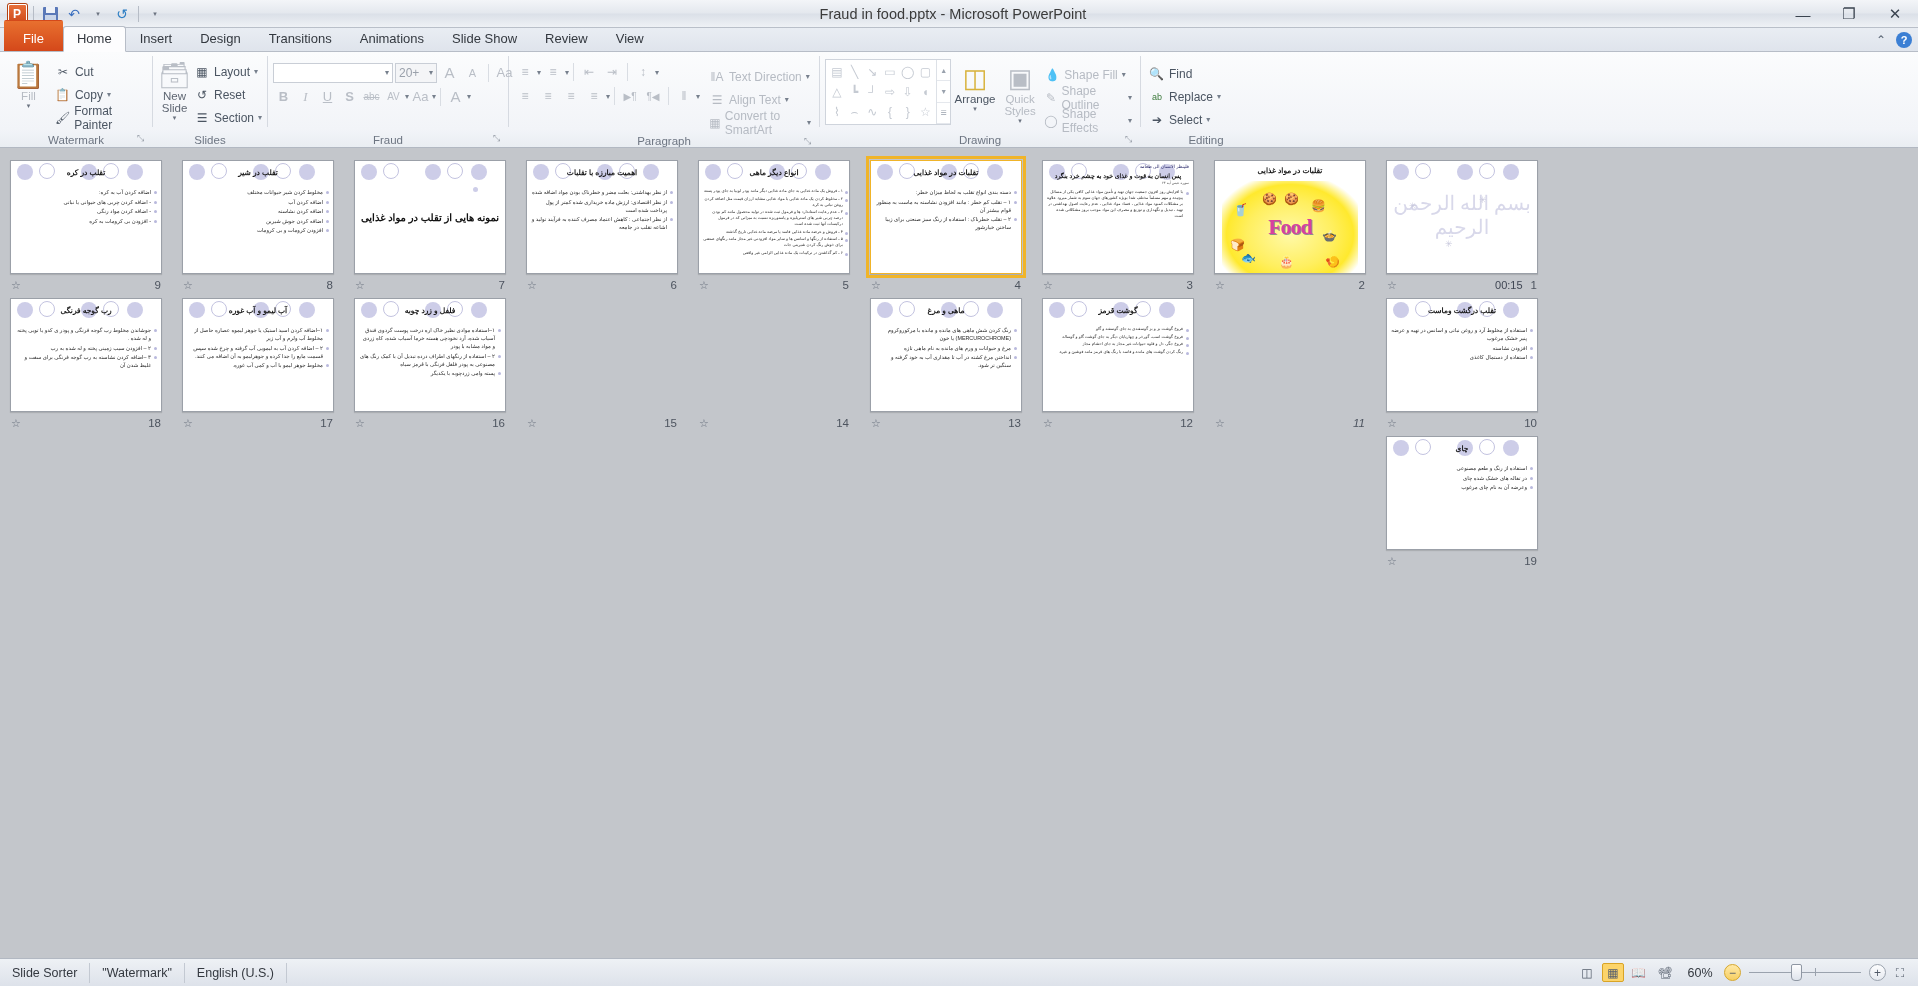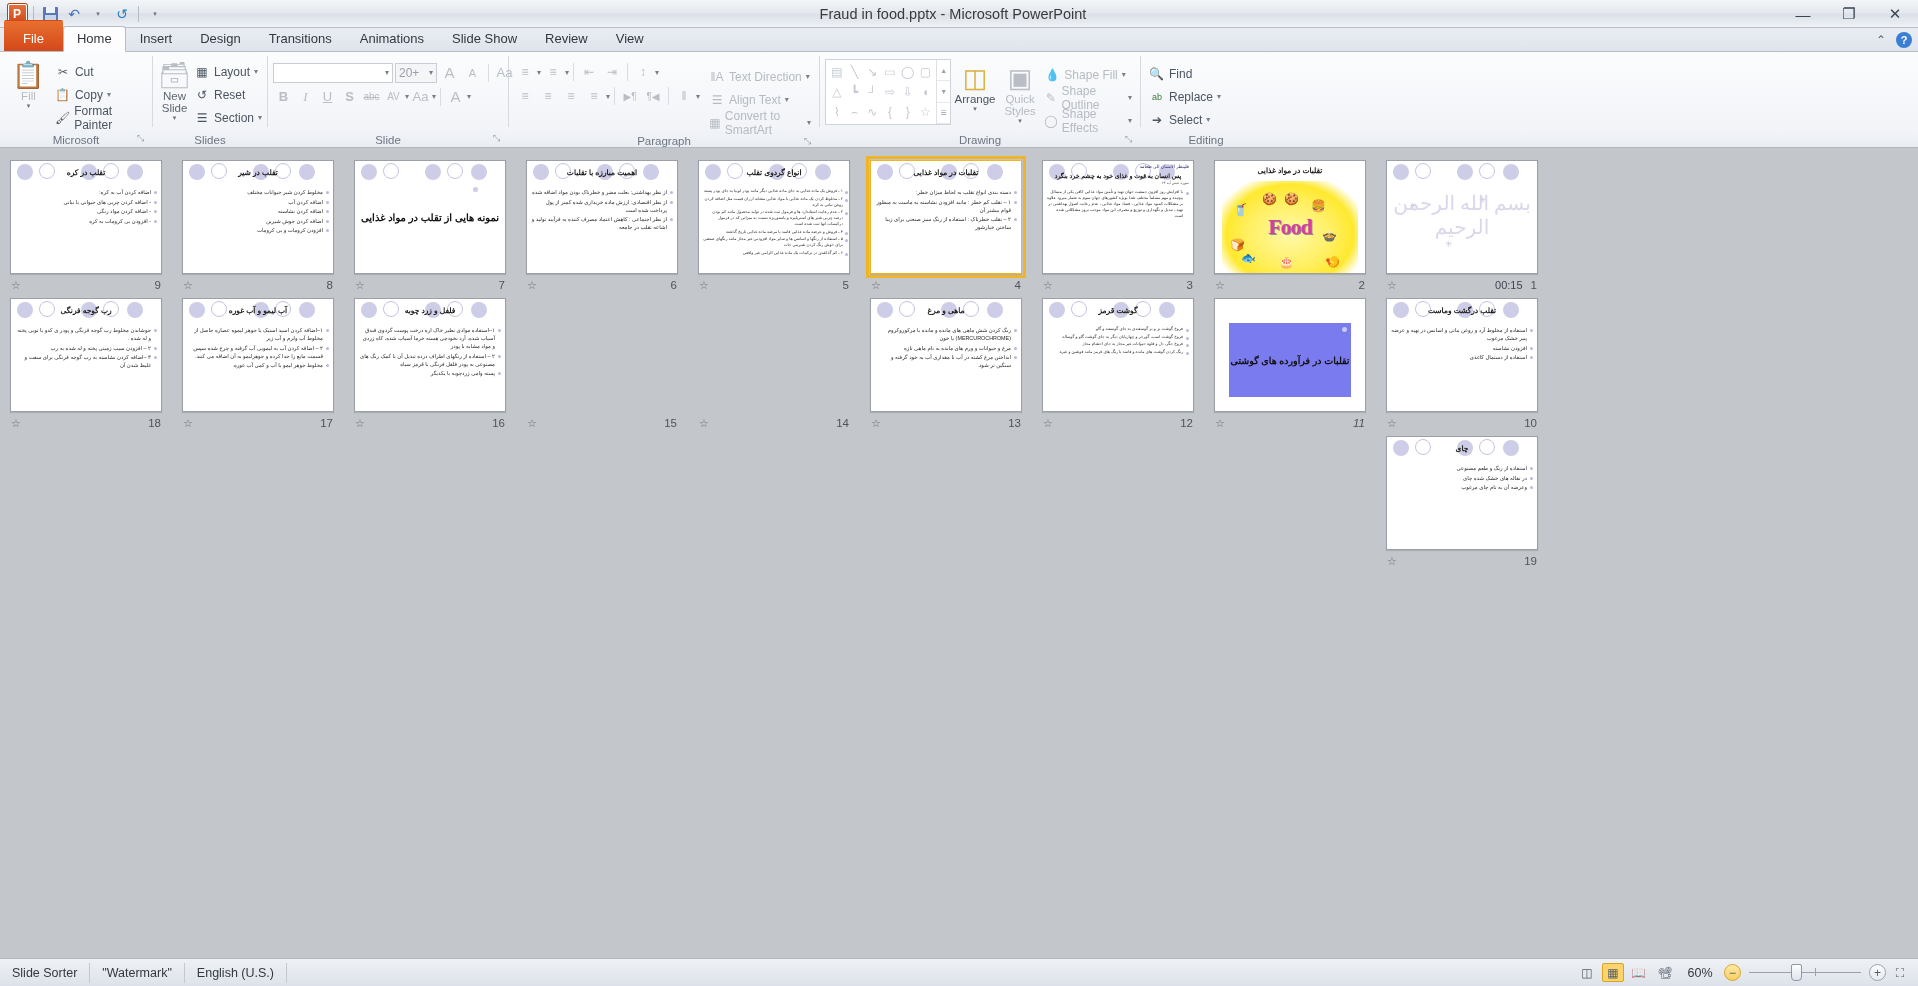--- a/index.html
+++ b/index.html
@@ -339,21 +339,21 @@
           <span>Copy</span>
           <span class="caret">▾</span>
         </div>
         <div class="smallrow">
           <span class="mini-ico">🖌</span>
           <span>Format Painter</span>
         </div>
       </div>
     </div>
     <div class="group-label">
-      <span>Microsoft</span>
+      <span>Watermark</span>
       <span class="dlg">⤡</span>
     </div>
   </div>
   <div class="group-sep"></div>
 
   <div class="group" style="width:114px">
     <div class="group-body">
       <div class="bigbtn">
         <div class="glyph">🗃</div>
         <div class="lbl">New Slide</div>
@@ -407,21 +407,21 @@
         <div class="fbtn" style="font-size:10px">AV</div>
         <span class="caret">▾</span>
         <div class="fbtn">Aa</div>
         <span class="caret">▾</span>
         <div class="vsep"></div>
         <div class="fbtn" style="font-size:15px">A</div>
         <span class="caret">▾</span>
       </div>
     </div>
     <div class="group-label">
-      <span>Slide</span>
+      <span>Fraud</span>
       <span class="dlg">⤡</span>
     </div>
   </div>
   <div class="group-sep"></div>
 
   <div class="group" style="width:310px">
     <div class="group-body" style="padding-top:9px;">
       <div class="pgrid">
         <div class="prow">
           <div class="pbtn">≡</div>
@@ -649,21 +649,21 @@
             </span>
           </div>
         </div>
         <div class="slot">
           <div class="thumb">
             <div class="circ fill" style="left: 6px; top: 3px; width: 16px; height: 16px;"></div>
             <div class="circ ring" style="left: 28px; top: 2px; width: 16px; height: 16px;"></div>
             <div class="circ fill" style="left: 70px; top: 3px; width: 16px; height: 16px;"></div>
             <div class="circ ring" style="left: 92px; top: 2px; width: 16px; height: 16px;"></div>
             <div class="circ fill" style="left: 116px; top: 3px; width: 16px; height: 16px;"></div>
-            <div class="s-title">انواع گردوی تقلب</div>
+            <div class="s-title">انواع دیگر ماهی</div>
             <div class="s-body tiny num">
               <div class="li">۱ -  فروش یک ماده غذایی به جای ماده غذایی دیگر مانند پودر لوبیا به جای پودر پسته</div>
               <div class="li">۲ -  مخلوط کردن یک ماده غذایی با مواد غذایی مشابه ارزان قیمت مثل اضافه کردن روغن نباتی به کره</div>
               <div class="li">۳ -  عدم رعایت استاندارد ها و فرمول ثبت شده در تولید محصول مانند کم بودن درصد چربی شیر های استریلیزه و پاستوریزه نسبت به میزانی که در فرمول درکیسات آنها ثبت شده است</div>
               <div class="li">۴ -  فروش و عرضه  ماده غذایی فاسد یا مرضه ماده غذایی تاریخ گذشته</div>
               <div class="li">۵ -  استفاده از رنگها و اسانس ها و سایر مواد افزودنی غیر مجاز مانند رنگهای صنعتی برای خوش رنگ کردن شیرینی جات</div>
               <div class="li">۶ -  کم گذاشتن در ترکیبات یک ماده غذایی الزامی غیر واقعی</div>
             </div>
           </div>
           <div class="meta">
@@ -876,26 +876,20 @@
             </div>
           </div>
           <div class="meta">
             <span class="anim-ico">☆</span>
             <span style="display: flex; gap: 8px; align-items: center;">
               <span>12</span>
             </span>
           </div>
         </div>
         <div class="slot">
-          <div class="thumb">
-            <div class="bluebox">
-              <span>تقلبات در فرآورده های گوشتی</span>
-              <div class="dot"></div>
-            </div>
-          </div>
           <div class="meta">
             <span class="anim-ico">☆</span>
             <span style="display: flex; gap: 8px; align-items: center; font-style: italic;">
               <span>11</span>
             </span>
           </div>
         </div>
         <div class="slot">
           <div class="thumb">
             <div class="circ fill" style="left: 6px; top: 3px; width: 16px; height: 16px;"></div>

